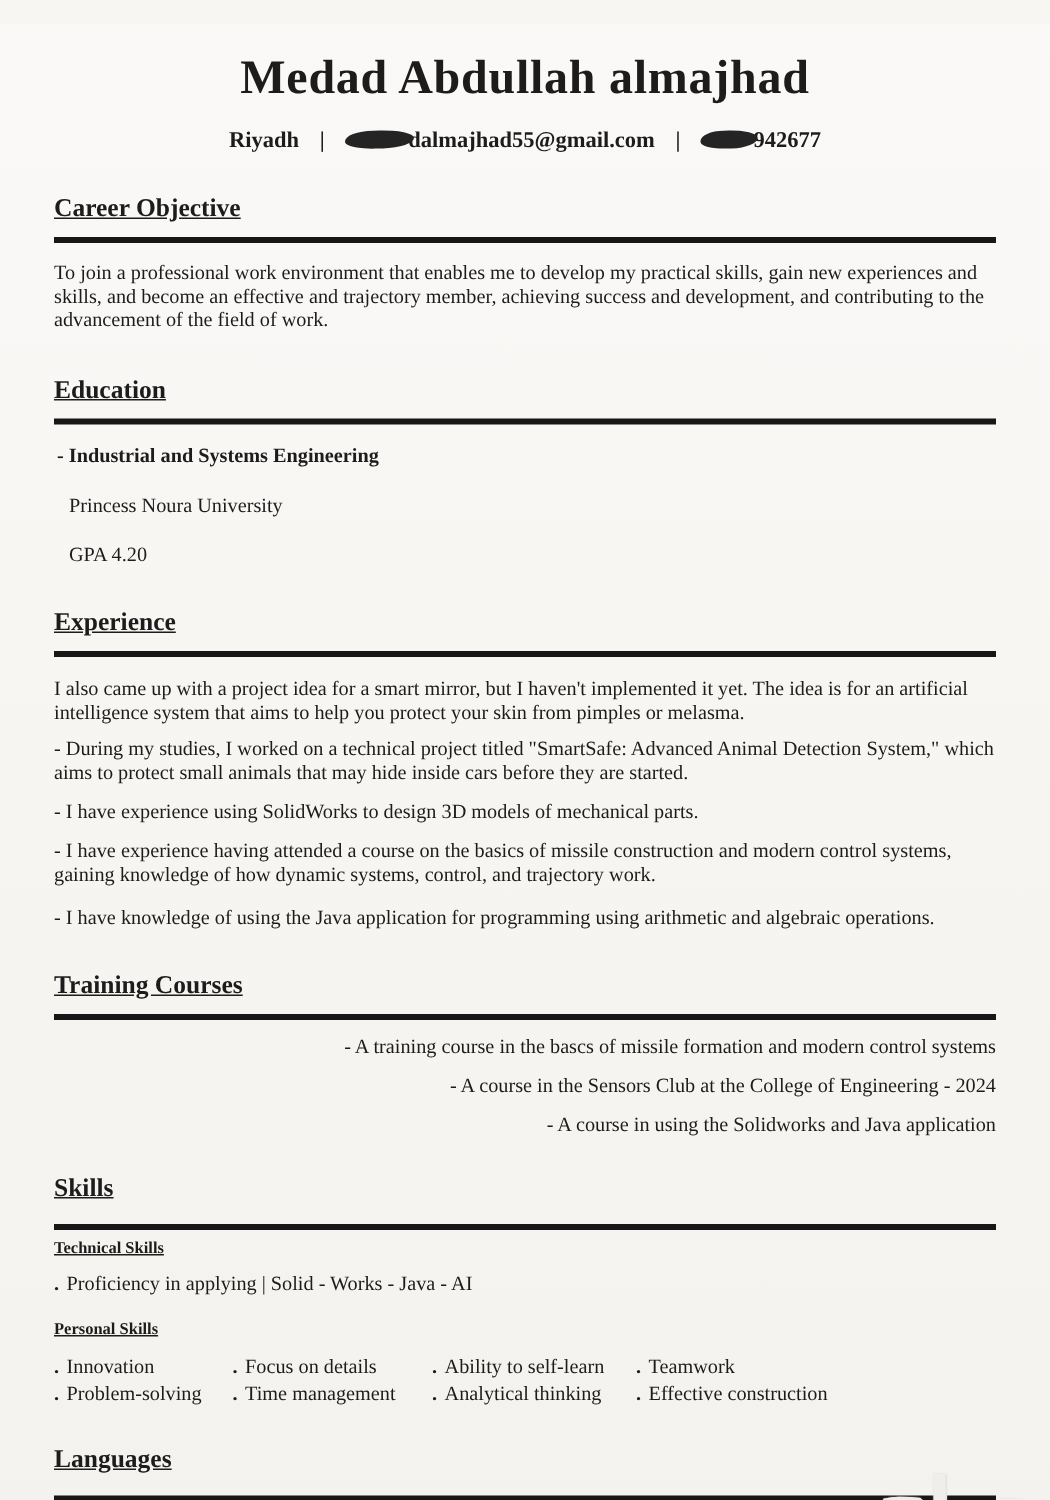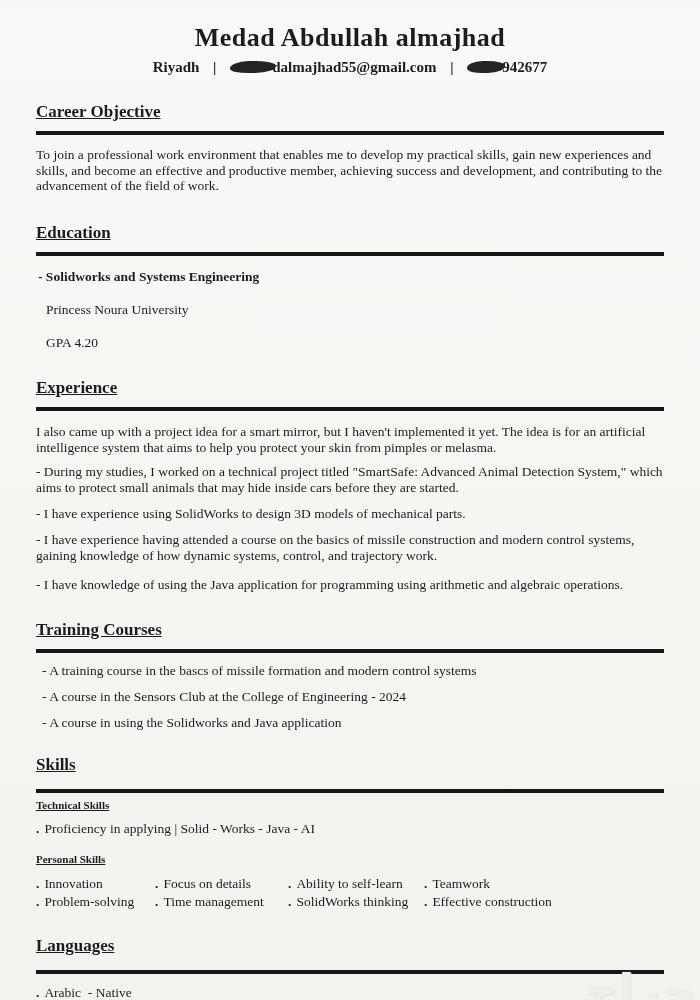--- a/index.html
+++ b/index.html
@@ -13,25 +13,25 @@
   }
   .page {
     position: relative;
     width: 700px; height: 1000px;
     padding: 0 36px;
     box-sizing: border-box;
     background: linear-gradient(180deg, #faf9f7 0%, #f6f5f2 55%, #f3f2ef 100%);
   }
   .resume-name {
     text-align: center;
-    font-size: 26px;
+    font-size: 32px;
     font-weight: bold;
     letter-spacing: 0.5px;
     padding-top: 17px;
-    margin: 6px;
+    margin: 16px;
   }
   .contact-line {
     text-align: center;
     font-size: 15px;
     font-weight: bold;
     margin-top: 5px;
     white-space: nowrap;
   }
   .contact-line .sep { padding: 0 10px; }
   .scribble {
@@ -63,21 +63,21 @@
     margin: 12px 0 0 0;
   }
   .sec { margin-top: 28px; }
 
   .edu-degree { font-weight: bold; font-size: 13.5px; margin: 13px 0 0 2px; }
   .edu-line { font-size: 13.5px; margin: 17px 0 0 10px; }
 
   .exp-item { font-size: 13.5px; line-height: 16px; margin: 10px 0 0 0; }
   .exp-item.gap { margin-top: 13px; }
 
-  .train-item { font-size: 13.5px; margin: 10px 0 0 6px; }
+  .train-item { font-size: 13.5px; margin: 10px 0 0 6px; text-align: right; }
 
   .subskill-title {
     font-size: 11px;
     font-weight: bold;
     text-decoration: underline;
     margin: 11px 0 0 0;
   }
   .tech-item { font-size: 13.5px; margin: 10px 0 1px 0; }
   .dot {
     font-weight: bold;
@@ -123,27 +123,27 @@
     <span>Riyadh</span>
     <span class="sep">|</span>
     <span class="scribble email"></span><span>dalmajhad55@gmail.com</span>
     <span class="sep">|</span>
     <span class="scribble phone"></span><span>942677</span>
   </div>
 
   <div class="sec" style="margin-top:26px">
     <div class="section-title">Career Objective</div>
     <hr class="rule">
-    <p class="body-text">To join a professional work environment that enables me to develop my practical skills, gain new experiences and skills, and become an effective and productive member, achieving success and development, and contributing to the advancement of the field of work.</p>
+    <p class="body-text">To join a professional work environment that enables me to develop my practical skills, gain new experiences and skills, and become an effective and trajectory member, achieving success and development, and contributing to the advancement of the field of work.</p>
   </div>
 
   <div class="sec" style="margin-top:29px">
     <div class="section-title">Education</div>
     <hr class="rule">
-    <p class="edu-degree">- Solidworks and Systems Engineering</p>
+    <p class="edu-degree">- Industrial and Systems Engineering</p>
     <p class="edu-line">Princess Noura University</p>
     <p class="edu-line">GPA 4.20</p>
   </div>
 
   <div class="sec" style="margin-top:27px">
     <div class="section-title">Experience</div>
     <hr class="rule">
     <p class="exp-item gap">I also came up with a project idea for a smart mirror, but I haven't implemented it yet. The idea is for an artificial intelligence system that aims to help you protect your skin from pimples or melasma.</p>
     <p class="exp-item" style="margin-top:8px">- During my studies, I worked on a technical project titled "SmartSafe: Advanced Animal Detection System," which aims to protect small animals that may hide inside cars before they are started.</p>
     <p class="exp-item">- I have experience using SolidWorks to design 3D models of mechanical parts.</p>
@@ -165,21 +165,21 @@
     <div class="subskill-title" style="margin-top:6px">Technical Skills</div>
     <p class="tech-item"><span class="dot">.</span><span>Proficiency in applying | Solid - Works - Java - AI</span></p>
     <div class="subskill-title" style="margin-top:16px">Personal Skills</div>
     <div class="personal-grid">
       <div><span class="dot">.</span><span>Innovation</span></div>
       <div><span class="dot">.</span><span>Focus on details</span></div>
       <div><span class="dot">.</span><span>Ability to self-learn</span></div>
       <div><span class="dot">.</span><span>Teamwork</span></div>
       <div><span class="dot">.</span><span>Problem-solving</span></div>
       <div><span class="dot">.</span><span>Time management</span></div>
-      <div><span class="dot">.</span><span>SolidWorks thinking</span></div>
+      <div><span class="dot">.</span><span>Analytical thinking</span></div>
       <div><span class="dot">.</span><span>Effective construction</span></div>
     </div>
   </div>
 
   <div class="sec" style="margin-top:25px">
     <div class="section-title">Languages</div>
     <hr class="rule" style="margin-top:14px">
     <p class="lang-item"><span class="dot">.</span><span>Arabic  - Native</span></p>
 
   </div>

